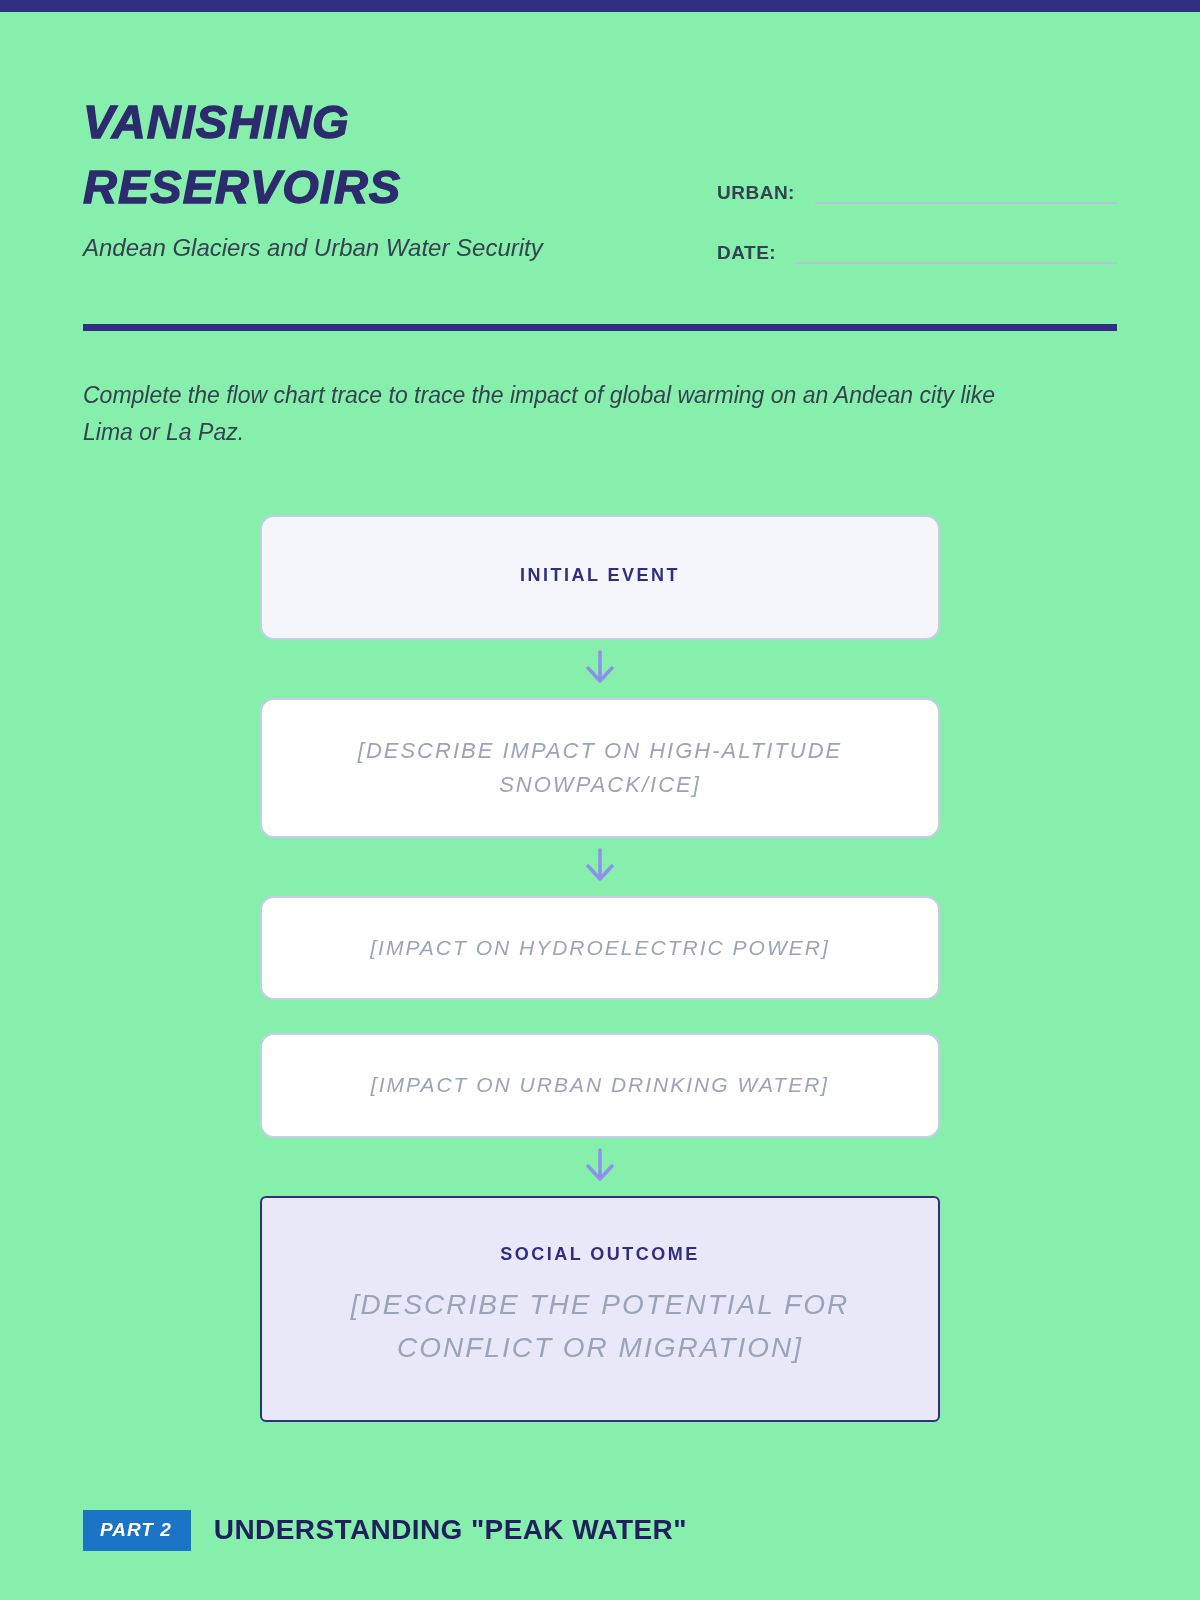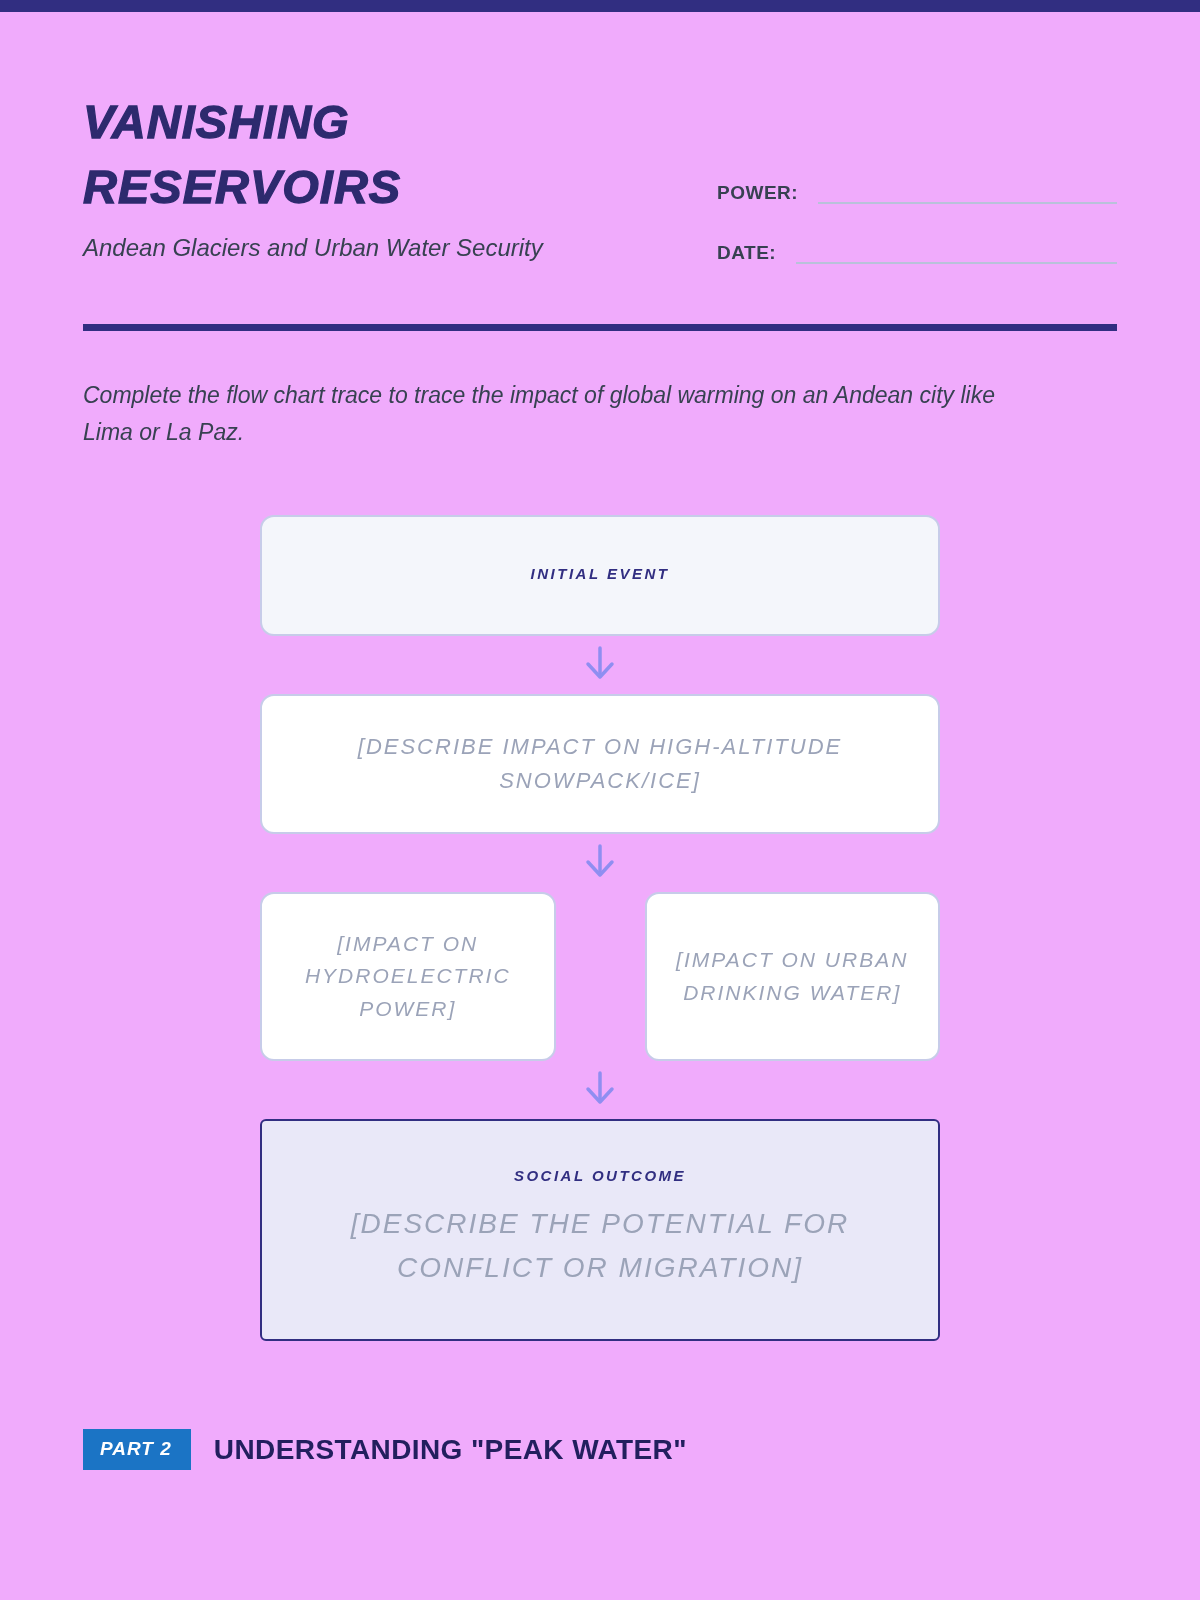--- a/index.html
+++ b/index.html
@@ -3,21 +3,21 @@
 <meta charset="utf-8">
 <style>
   * { margin: 0; padding: 0; box-sizing: border-box; }
   html, body { background: #ffffff; }
   body { font-family: "Liberation Sans", sans-serif; }
   .page {
     position: relative;
     width: 1200px;
     height: 1600px;
     margin: 0 auto;
-    background: #f0abfc;
+    background: #86efac;
     overflow: hidden;
   }
   .topbar {
     height: 12px;
     width: 100%;
     background: #312e81;
   }
   .content { padding: 0 83px; }
 
   
@@ -123,23 +123,22 @@
   .flow-box.blank2 {
     padding: 34px 44px;
   }
   .flow-box.outcome {
     background: #e9e8f8;
     border-color: #312e81;
     padding: 46px 40px 50px 40px;
     border-radius: 6px;
   }
   .flow-label {
-    font-size: 15px;
-    font-weight: bold;
-    font-style: italic;
+    font-size: 18px;
+    font-weight: bold;
     letter-spacing: 2.5px;
     color: #312e81;
   }
   .flow-title {
     margin-top: 24px;
     font-size: 26px;
     font-weight: bold;
     color: #1a1a2e;
   }
   .flow-placeholder {
@@ -158,21 +157,22 @@
     line-height: 1.55;
   }
   .flow-arrow {
     height: 58px;
     display: flex;
     align-items: center;
     justify-content: center;
   }
   .flow-split {
     display: flex;
-    gap: 89px;
+    gap: 33px;
+    flex-direction: column;
   }
   .flow-split .flow-box {
     flex: 1;
     padding: 34px 22px;
     display: flex;
     align-items: center;
     justify-content: center;
   }
   .flow-split .flow-placeholder { font-size: 21px; }
 
@@ -190,21 +190,21 @@
     <div class="header-row">
       <div class="title-block">
         <div class="main-title">
           <div>VANISHING</div>
           <div>RESERVOIRS</div>
         </div>
         <div class="subtitle">Andean Glaciers and Urban Water Security</div>
       </div>
       <div class="fields-block">
         <div class="field-row">
-          <span class="field-label">POWER:</span>
+          <span class="field-label">URBAN:</span>
           <span class="field-line"></span>
         </div>
         <div class="field-row">
           <span class="field-label">DATE:</span>
           <span class="field-line"></span>
         </div>
       </div>
     </div>
 
     <div class="divider"></div>

